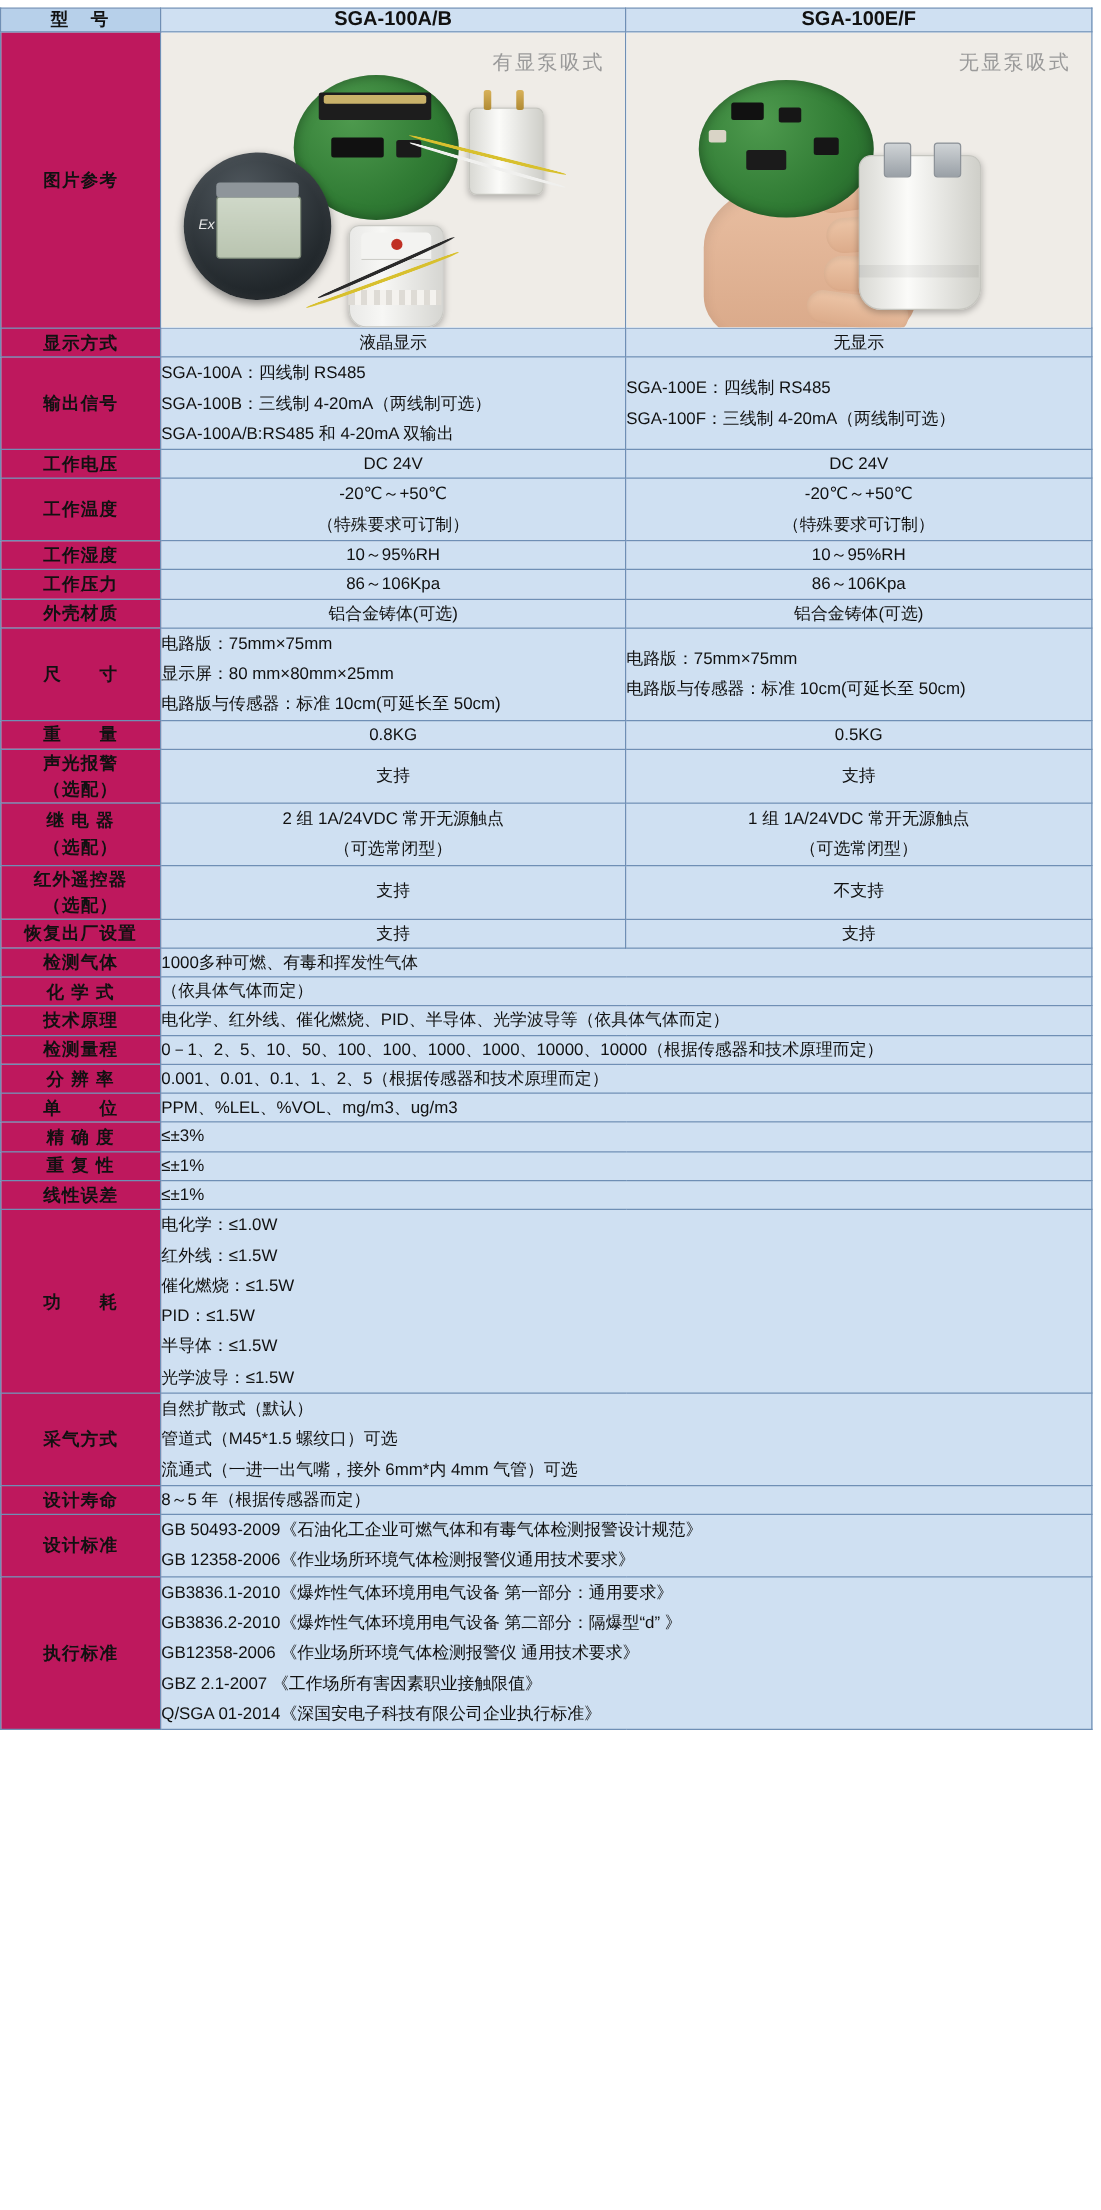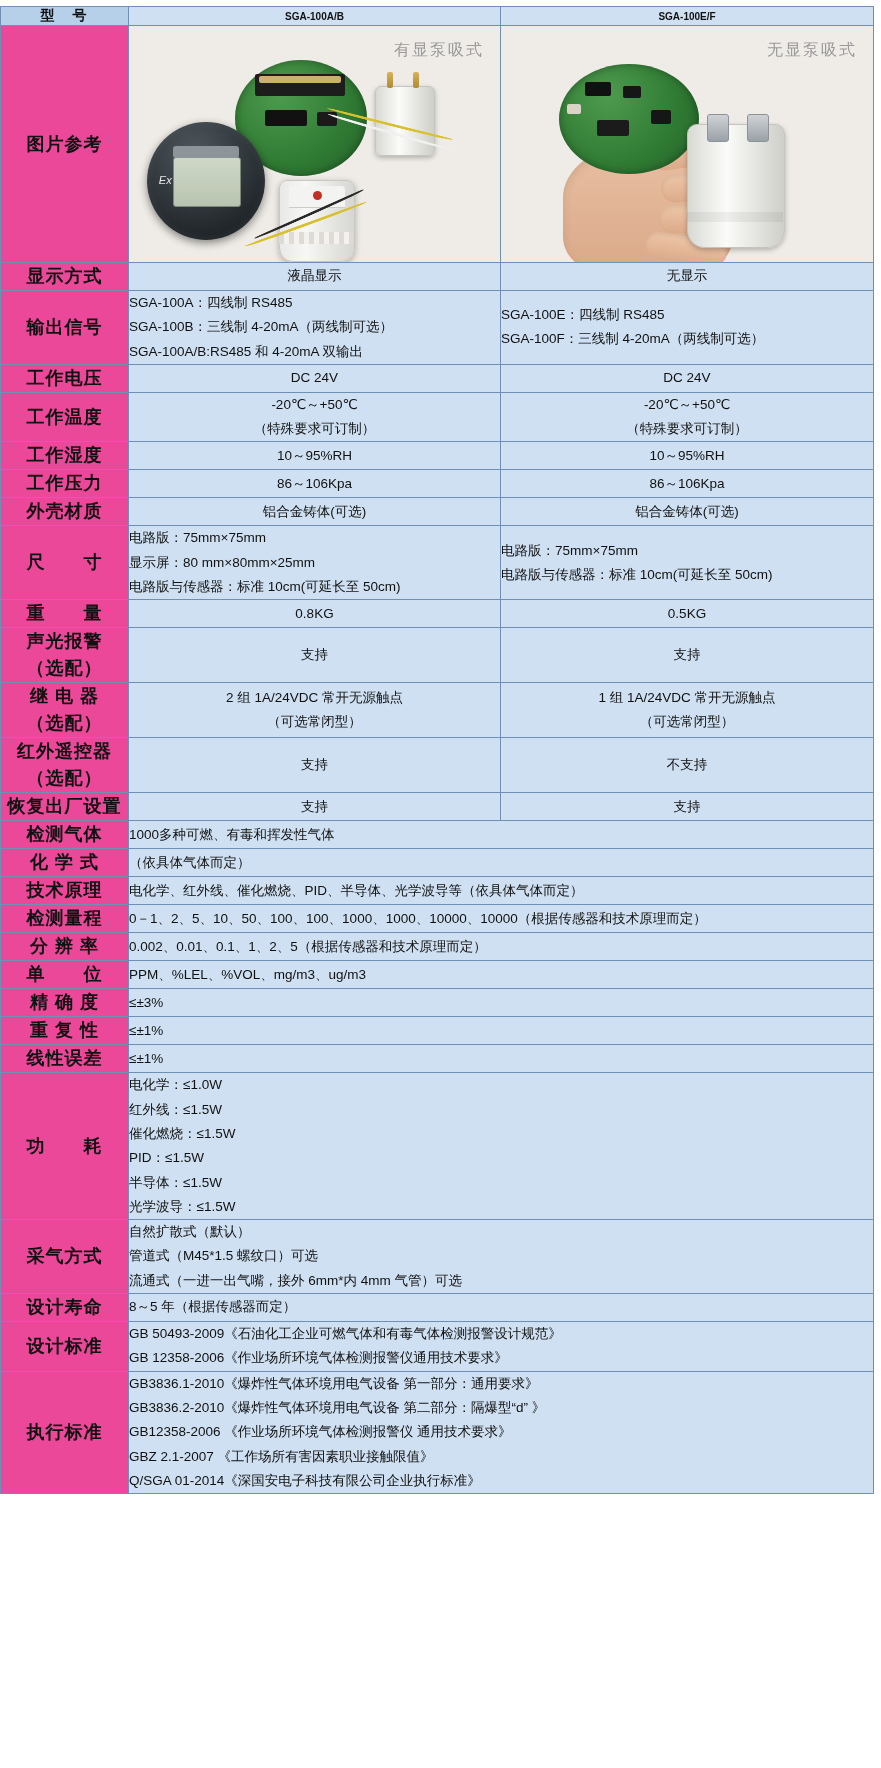--- a/index.html
+++ b/index.html
@@ -17,24 +17,24 @@
     margin:2px auto 0 auto;
     table-layout:fixed;
   }
   table.spec td{
     border:1px solid #6f8fb5;
     padding:0;
     vertical-align:middle;
   }
   .lbl{
     width:128px;
-    background:#ec4899;
+    background:#be185d;
     text-align:center;
     font-weight:bold;
-    font-size:18px;
+    font-size:14px;
     color:#111;
     letter-spacing:1px;
     padding:6px 2px;
     line-height:1.5;
   }
   .cell{
     background:#cfe0f2;
     padding:7px 10px;
     line-height:1.65;
     font-size:13.5px;
@@ -151,21 +151,21 @@
     border-radius:14px;
     box-shadow:inset 0 2px 4px rgba(0,0,0,.08);
   }
   .nub{
     position:absolute;
     background:linear-gradient(#cfd3d6,#9aa1a7);
     border-radius:3px;
     border:1px solid #8d9399;
   }
   .head-lbl{background:#b7d0ea;font-weight:bold;text-align:center;font-size:14px;letter-spacing:2px;padding:8px 2px;}
-  .head-val{background:#cfe0f2;font-weight:bold;text-align:center;font-size:10px;padding:8px 2px;}
+  .head-val{background:#cfe0f2;font-weight:bold;text-align:center;font-size:16px;padding:8px 2px;}
   .tight{line-height:1.8;}
 </style>
 </head>
 <body>
 
 <div class="sheet">
 <table class="spec">
   <colgroup>
     <col style="width:128px">
     <col style="width:372px">
@@ -362,21 +362,21 @@
   <tr>
     <td class="lbl">技术原理</td>
     <td class="cell left" colspan="2">电化学、红外线、催化燃烧、PID、半导体、光学波导等（依具体气体而定）</td>
   </tr>
   <tr>
     <td class="lbl">检测量程</td>
     <td class="cell left" colspan="2">0－1、2、5、10、50、100、100、1000、1000、10000、10000（根据传感器和技术原理而定）</td>
   </tr>
   <tr>
     <td class="lbl">分 辨 率</td>
-    <td class="cell left" colspan="2">0.002、0.01、0.1、1、2、5（根据传感器和技术原理而定）</td>
+    <td class="cell left" colspan="2">0.001、0.01、0.1、1、2、5（根据传感器和技术原理而定）</td>
   </tr>
   <tr>
     <td class="lbl">单　　位</td>
     <td class="cell left" colspan="2">PPM、%LEL、%VOL、mg/m3、ug/m3</td>
   </tr>
   <tr>
     <td class="lbl">精 确 度</td>
     <td class="cell left" colspan="2">≤±3%</td>
   </tr>
   <tr>

